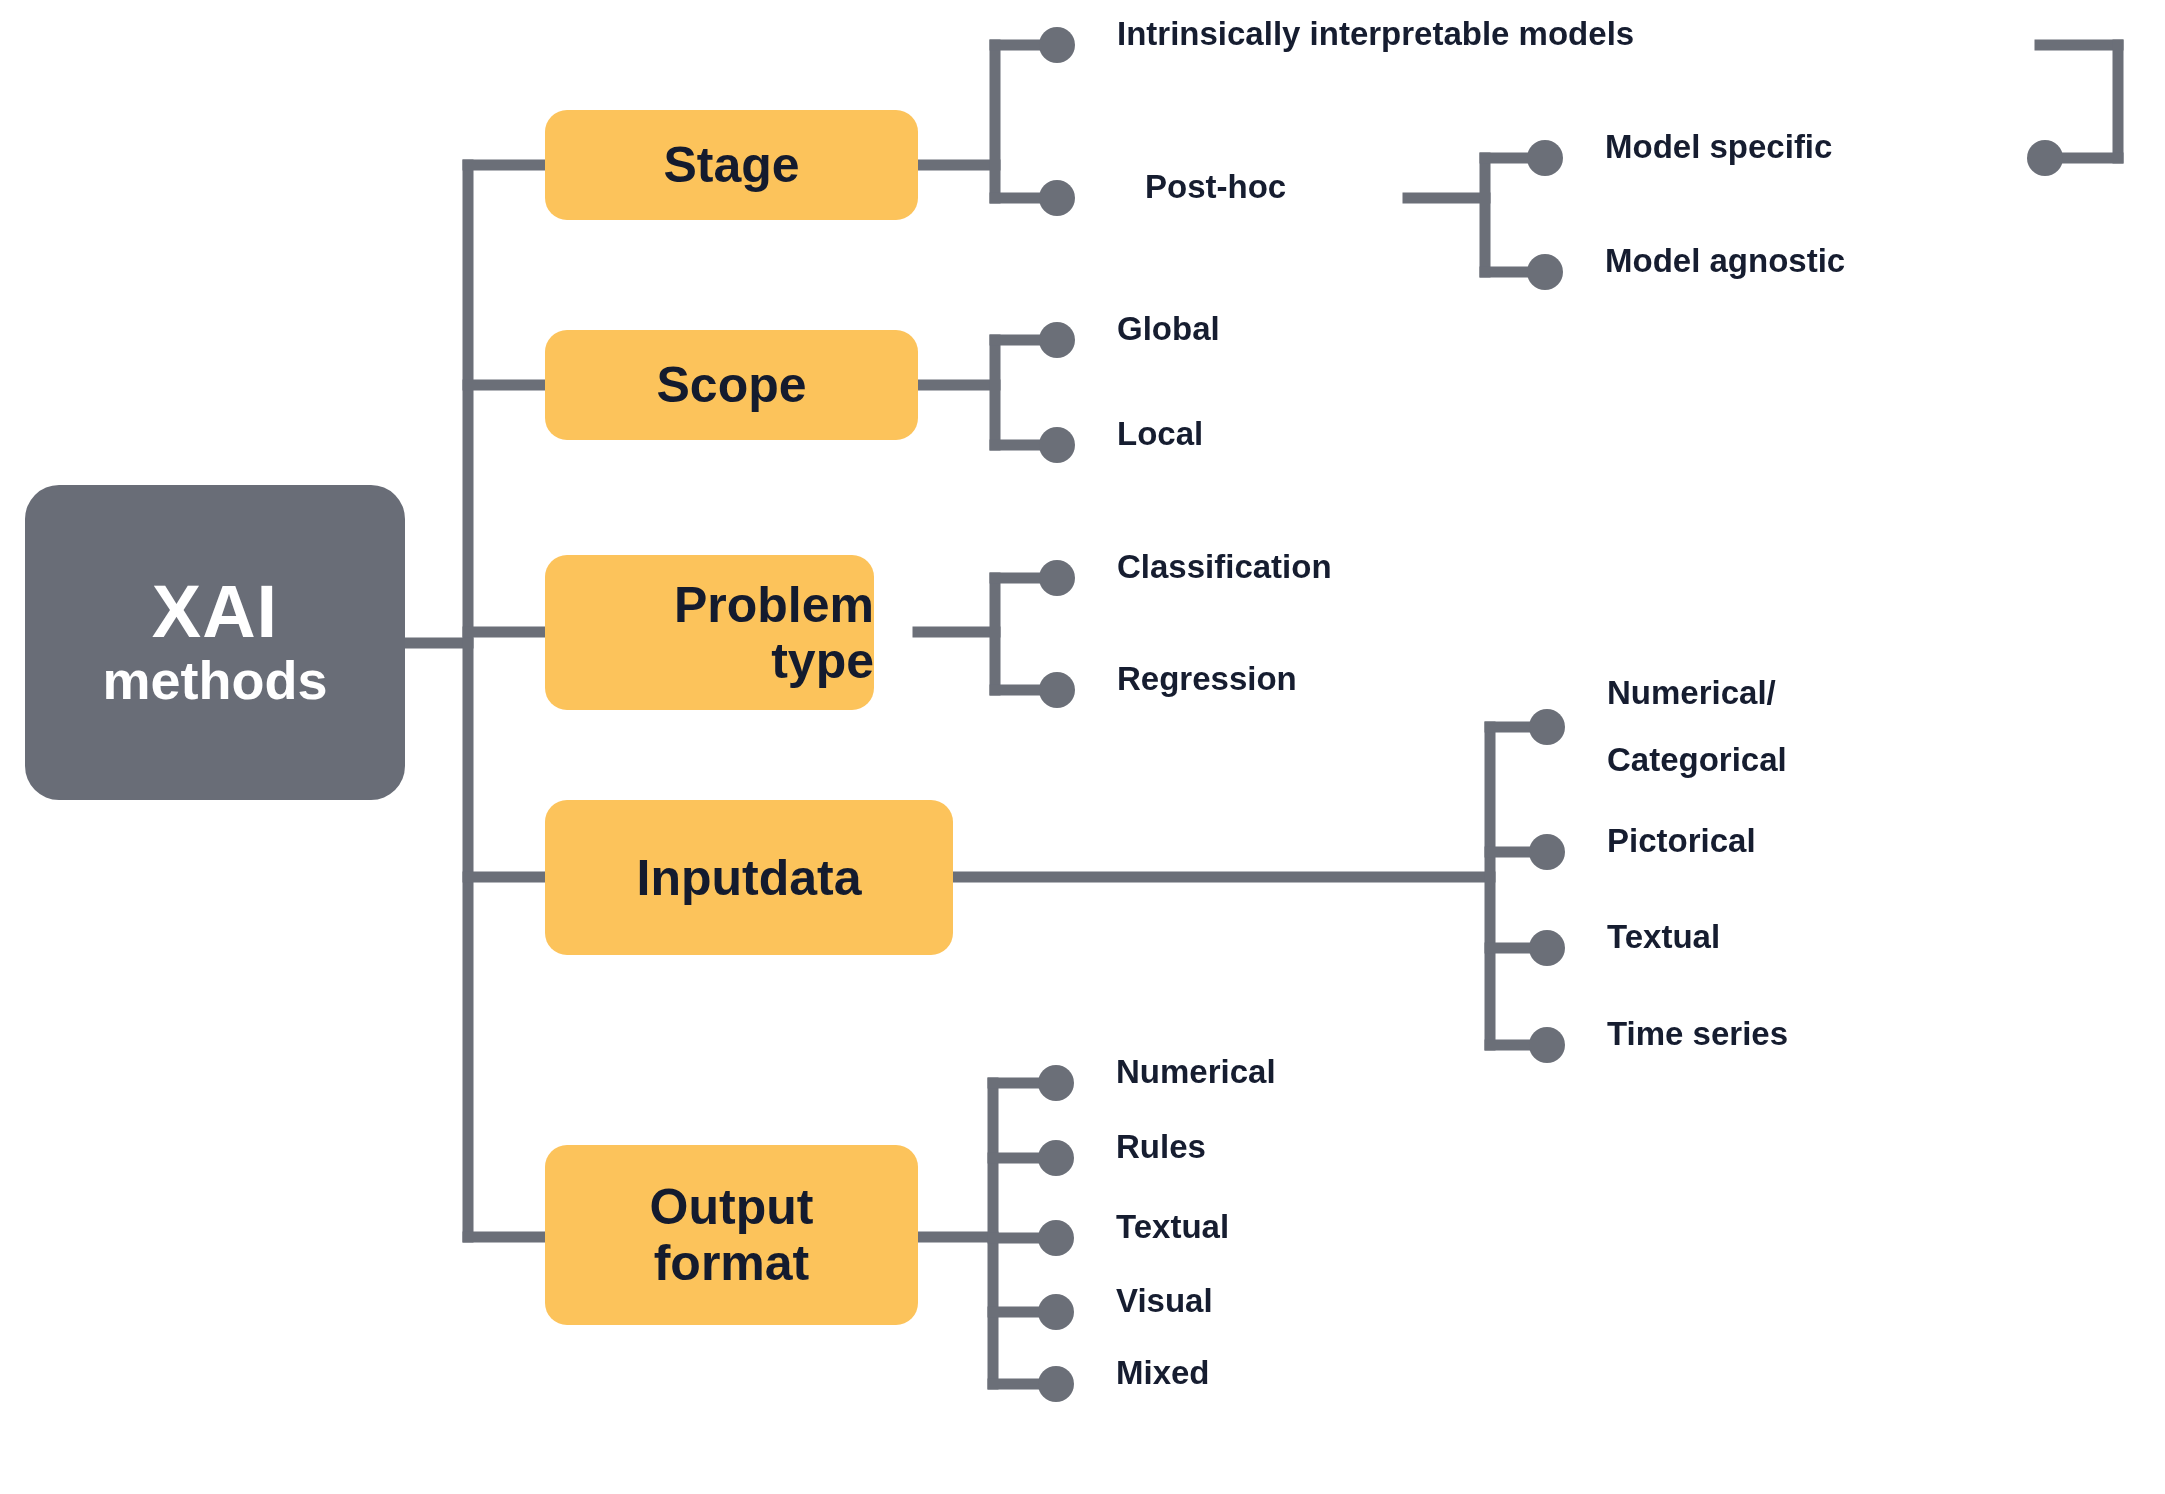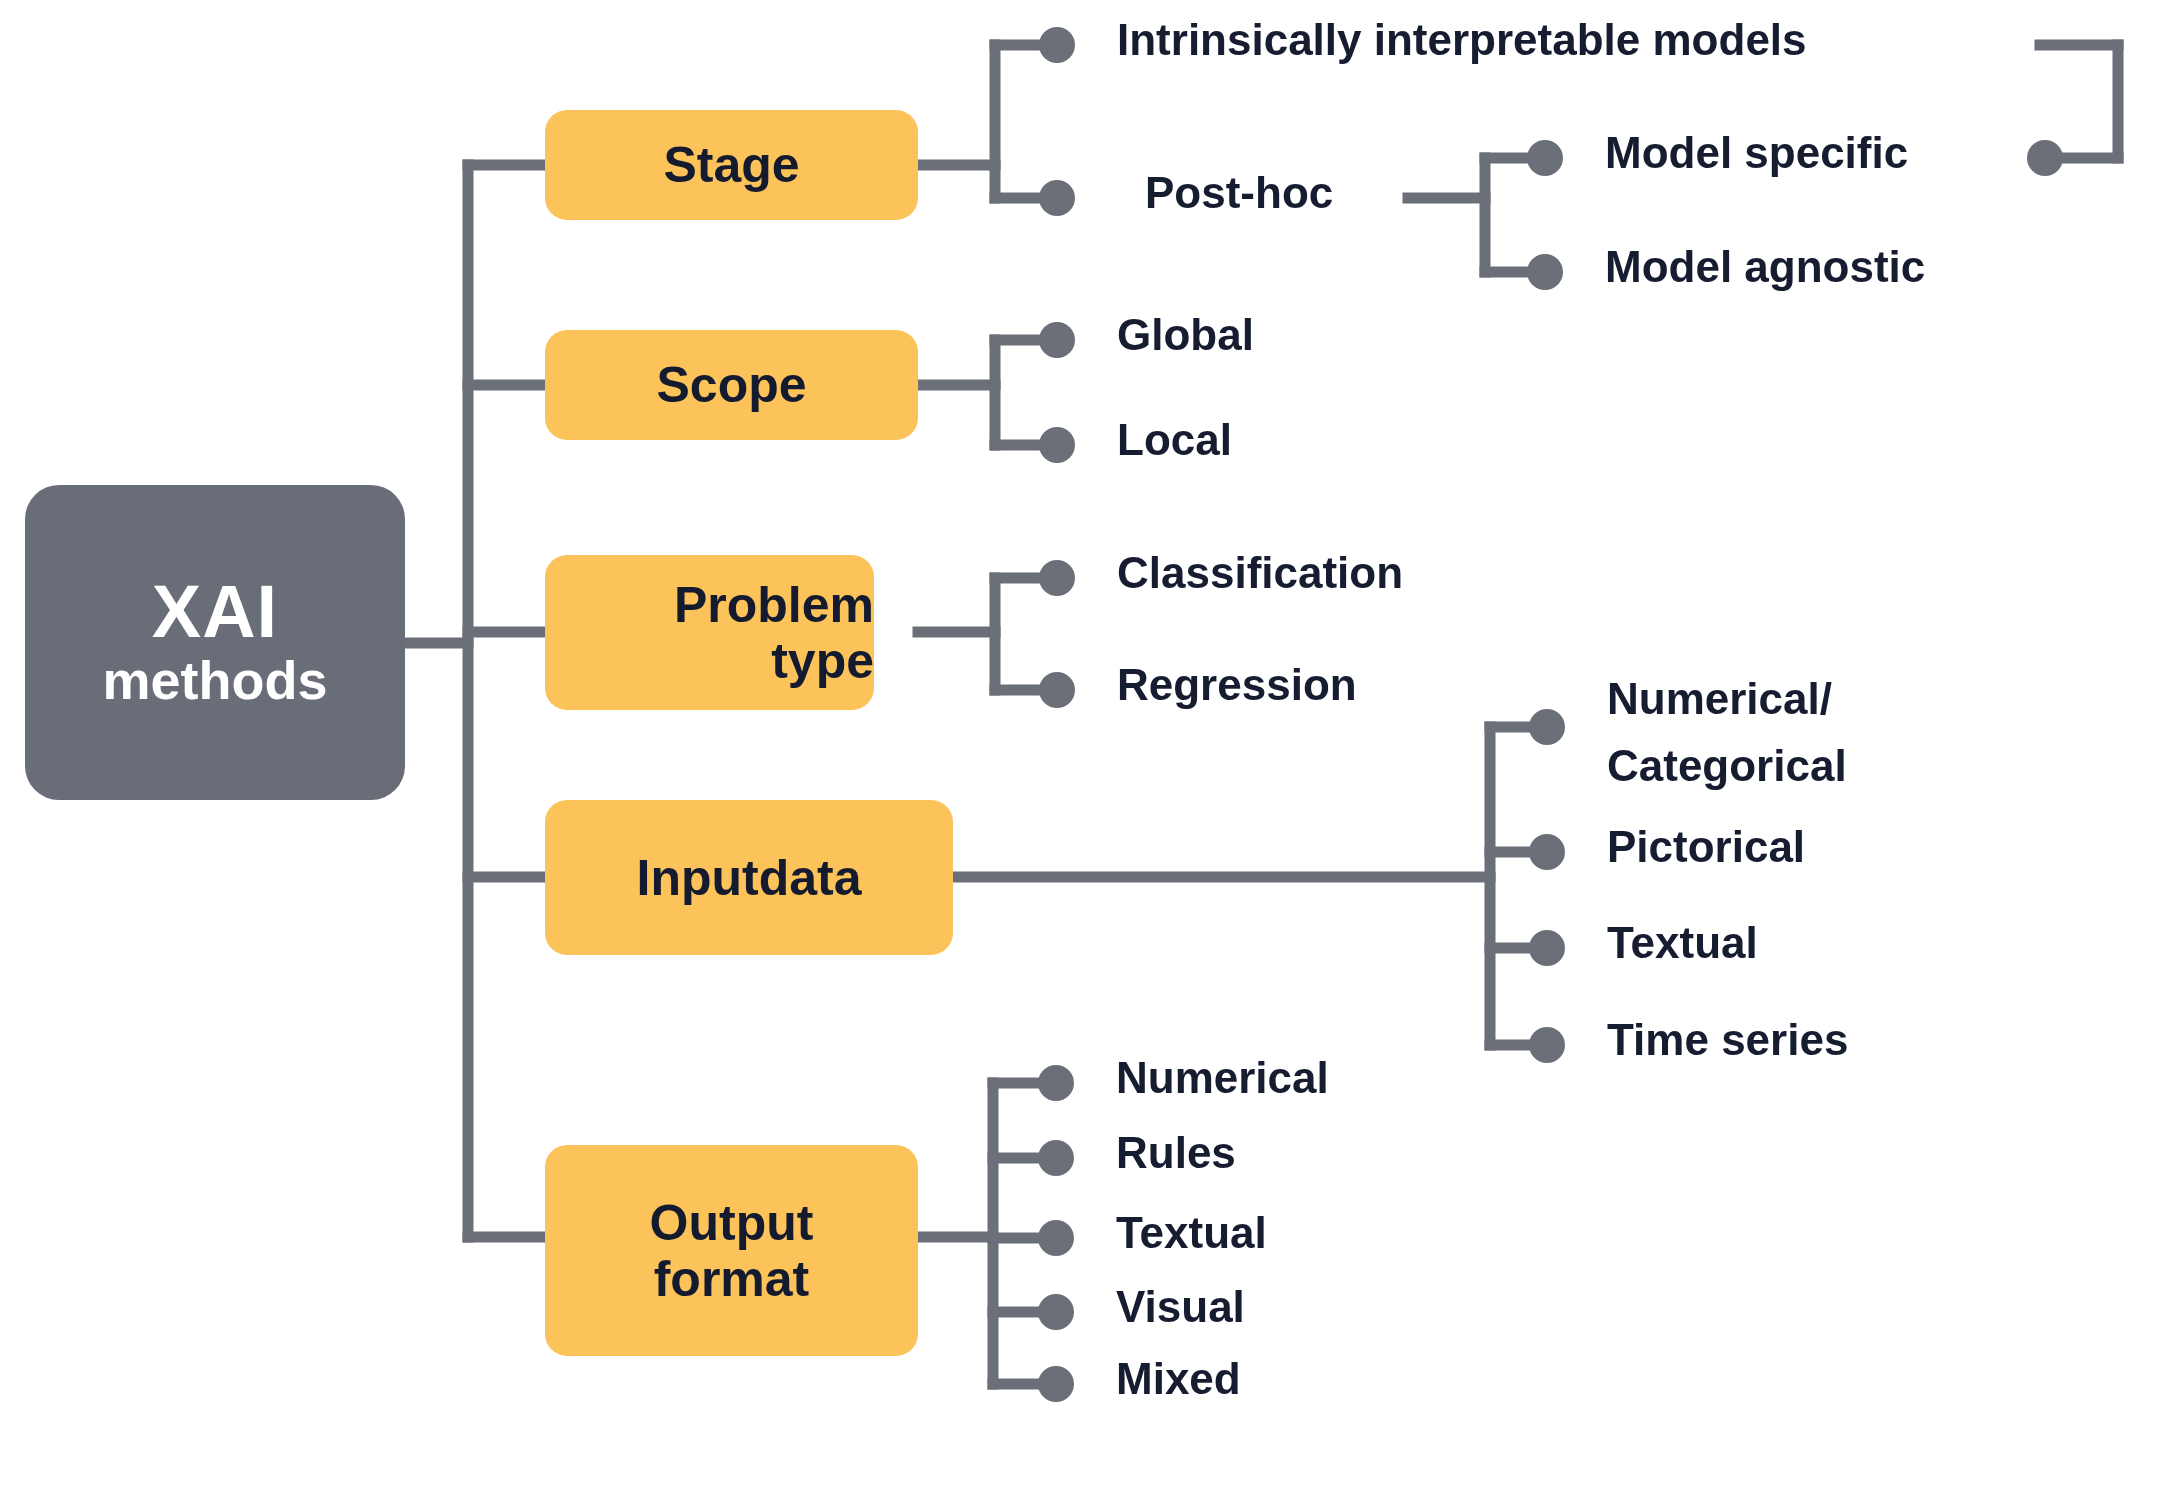--- a/index.html
+++ b/index.html
@@ -7,21 +7,21 @@
   body{font-family:"Liberation Sans", sans-serif;}
   #stage{position:relative;width:2165px;height:1494px;background:#ffffff;overflow:hidden;}
   #wires{position:absolute;left:0;top:0;width:2165px;height:1494px;}
   .node-box{position:absolute;display:flex;align-items:center;justify-content:center;
             box-sizing:border-box;text-align:center;}
   .root-box{background:#696d77;border-radius:34px;color:#ffffff;flex-direction:column;text-align:center;}
   .root-title{font-size:74px;font-weight:bold;line-height:1.04;letter-spacing:1px;}
   .root-sub{font-size:54px;font-weight:bold;line-height:1.1;}
   .cat-box{background:#fcc35b;border-radius:22px;color:#141b2e;}
   .cat-label{font-size:50px;font-weight:bold;line-height:1.12;}
-  .leaf{position:absolute;font-size:44px;font-weight:bold;color:#161d30;
+  .leaf{position:absolute;font-size:33px;font-weight:bold;color:#161d30;
         line-height:1.08;white-space:pre;}
 </style>
 </head>
 <body>
 
 <div id="stage">
 
   <svg id="wires" viewBox="0 0 2165 1494" xmlns="http://www.w3.org/2000/svg">
     <g fill="none" stroke="#6b6f78" stroke-width="11" stroke-linecap="square">
 
@@ -120,21 +120,21 @@
   <div class="node-box cat-box" style="left:545px;top:555px;width:329px;height:155px;flex-direction:column;align-items:flex-end;">
     <div class="cat-label">Problem</div>
     <div class="cat-label">type</div>
   </div>
 
   <div class="node-box cat-box" style="left:545px;top:800px;width:408px;height:155px;flex-direction:row;">
     <div class="cat-label">Input</div>
     <div class="cat-label">data</div>
   </div>
 
-  <div class="node-box cat-box" style="left:545px;top:1145px;width:373px;height:211px;flex-direction:column;">
+  <div class="node-box cat-box" style="left:545px;top:1145px;width:373px;height:180px;flex-direction:column;">
     <div class="cat-label">Output</div>
     <div class="cat-label">format</div>
   </div>
 
   <div class="leaf" style="left:1117px;top:16px;">Intrinsically interpretable models</div>
 
   <div class="leaf" style="left:1117px;top:169px;margin-left:28px;">Post-hoc</div>
 
   <div class="leaf" style="left:1605px;top:129px;">Model specific</div>
 

